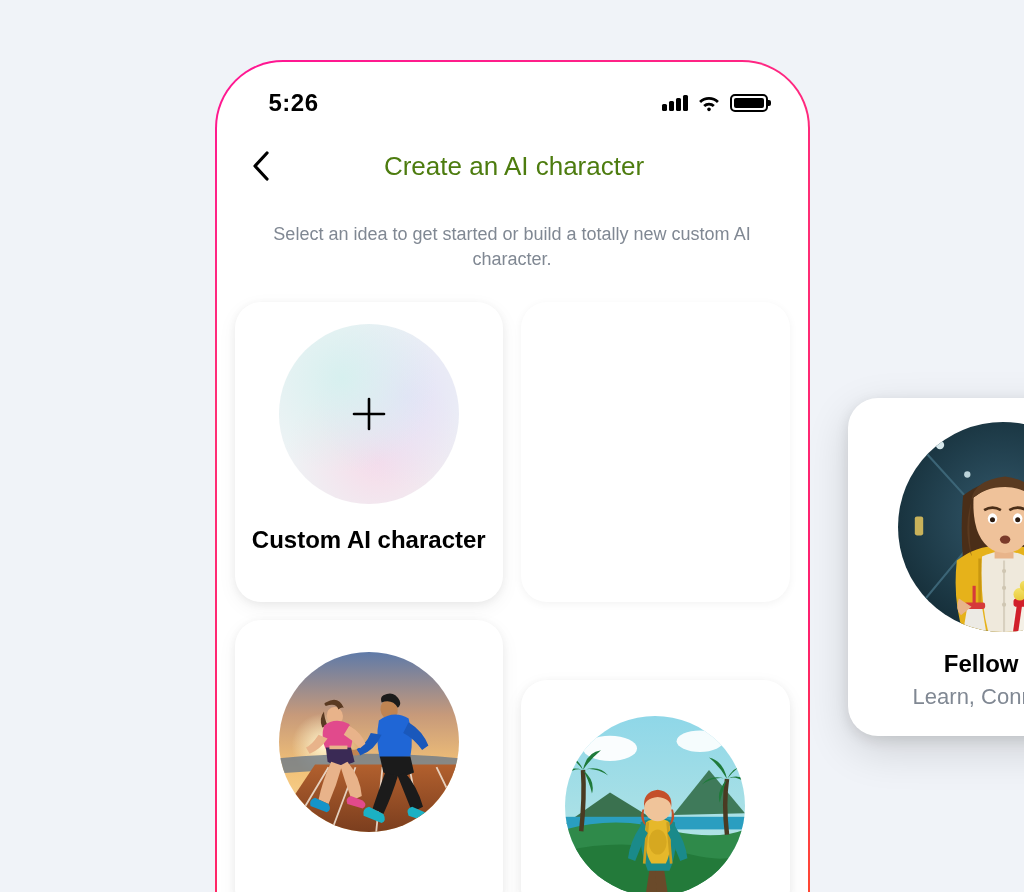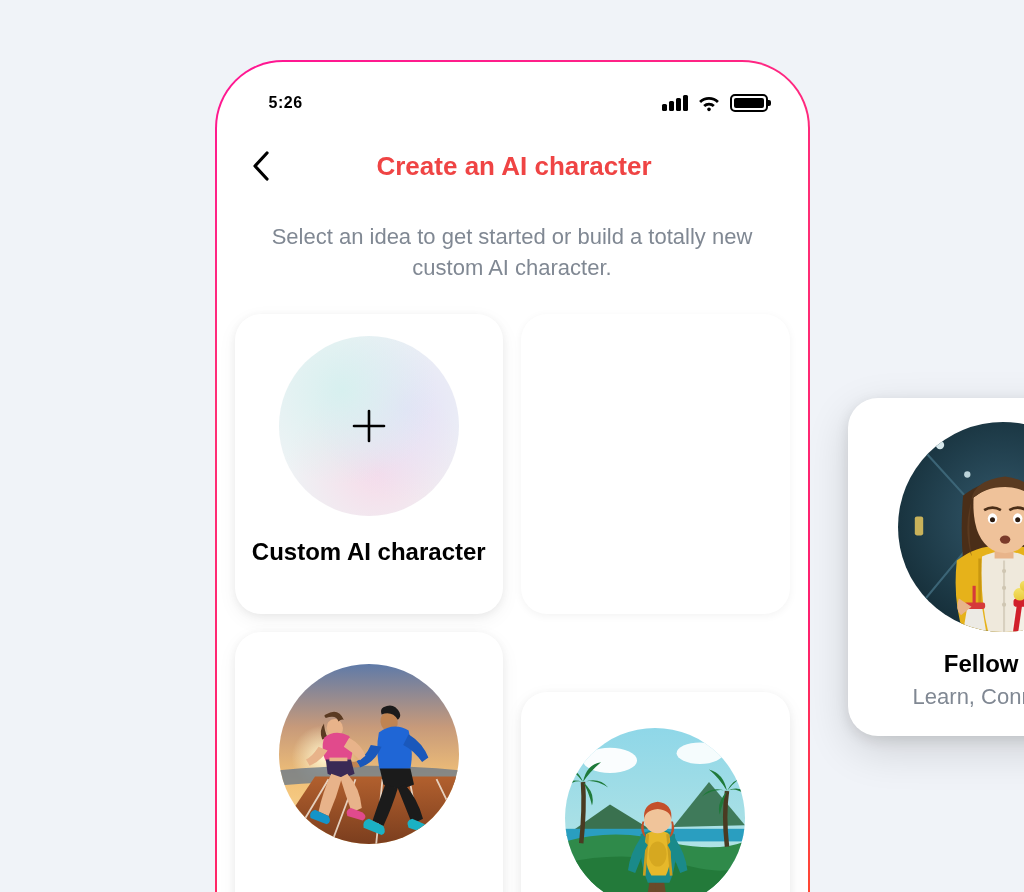--- a/index.html
+++ b/index.html
@@ -44,21 +44,21 @@
 
   
   .status-bar {
     height: 60px;
     display: flex;
     align-items: center;
     justify-content: space-between;
     padding: 22px 40px 0 52px;
   }
   .time {
-    font-size: 16px;
+    font-size: 24px;
     font-weight: 600;
     color: #000;
     letter-spacing: 0.5px;
   }
   .status-icons {
     display: flex;
     align-items: center;
     gap: 9px;
   }
   .signal-bars {
@@ -110,27 +110,27 @@
     width: 40px; height: 40px;
     display:flex; align-items:center; justify-content:center;
     background:none; border:none; cursor:pointer;
     flex-shrink:0;
   }
   .back-btn svg { display:block; }
   .header-title {
     flex: 1;
     text-align: center;
     font-size: 26px;
-    font-weight: 700;
-    color: #ef4444;
+    font-weight: 400;
+    color: #4d7c0f;
     margin-right: 58px; 
   }
 
   .subtitle {
-    font-size: 22px;
+    font-size: 18px;
     color: #808893;
     text-align: center;
     padding: 30px 52px 30px;
     line-height: 1.4;
   }
 
   
   .grid {
     display:grid;
     grid-template-columns: 1fr 1fr;

